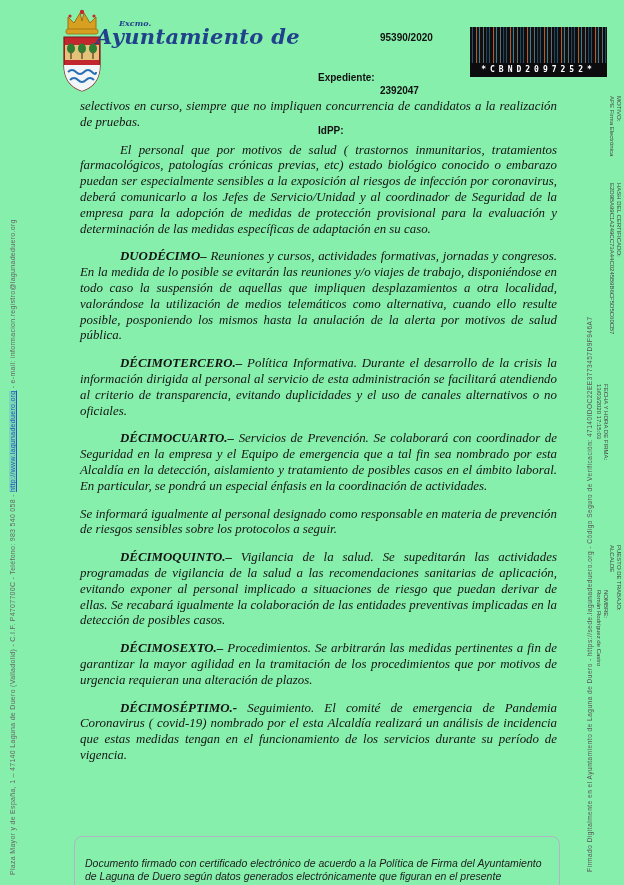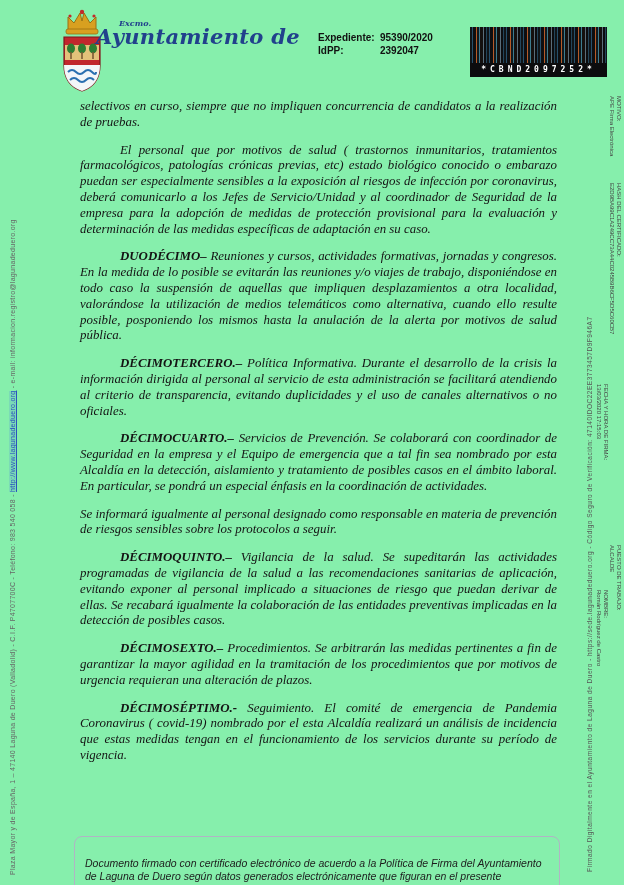--- a/index.html
+++ b/index.html
@@ -12,21 +12,21 @@
 
   
   .crest { position:absolute; left:56px; top:6px; width:52px; height:88px; }
   .org-text { position:absolute; font-family:"DejaVu Serif", serif; font-style:italic; font-weight:bold; color:#21418c; white-space:nowrap; }
   .org-excmo { left:119px; top:18px; font-size:8px; }
   .org-line1 { left:96px;  top:24px; font-size:21px; letter-spacing:.3px; }
   .org-line2 { left:122px; top:48px; font-size:17px; }
 
   .exp-block { position:absolute; left:318px; top:31px; font-family:"Liberation Sans", sans-serif; font-size:10px; font-weight:bold; color:#111; }
   .exp-row { display:flex; line-height:13px; }
-  .exp-row .lbl { width:62px; }
+  .exp-row .lbl { width:62px;margin-top:40px; }
 
   .barcode { position:absolute; left:470px; top:27px; width:137px; height:50px;font-weight:bold; }
   .bars { height:36px;
     background:repeating-linear-gradient(90deg,
       #101417 0 2px, #27506b 2px 3px, #0e0e10 3px 6px, #b55a28 6px 7px,
       #10181c 7px 9px, #3c7b8e 9px 10px, #14100e 10px 13px, #5a6d79 13px 14px,
       #0c0c0e 14px 16px, #23455a 16px 17px); }
   .bc-text { height:14px; background:#0c0c0e; color:#fff; text-align:center;
     font-family:"DejaVu Sans Mono", monospace; font-size:8px; line-height:14px; letter-spacing:4px; }
 

